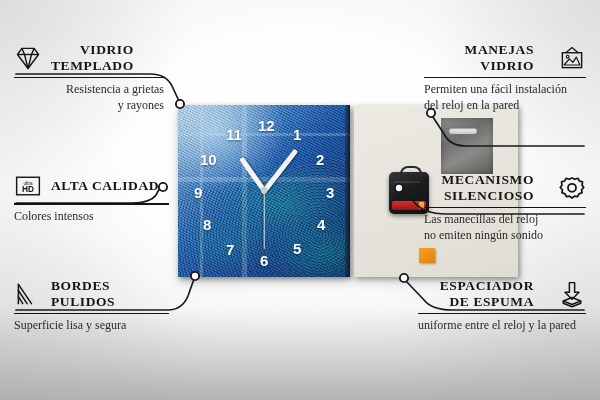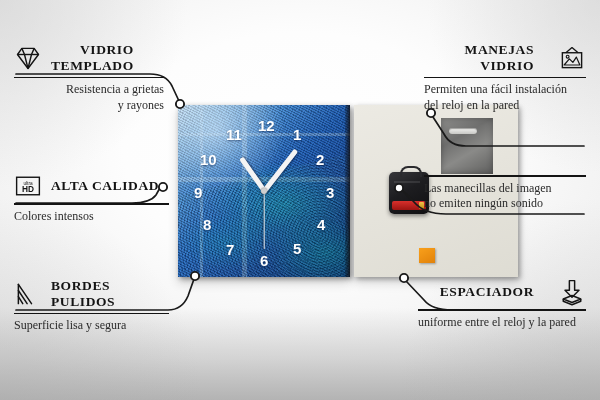--- a/index.html
+++ b/index.html
@@ -260,29 +260,44 @@
         <path d="M7 24 L13 17 L17 21 L21 15 L25 24 Z" fill="none" stroke="#141414" stroke-width="1.4" stroke-linejoin="round"></path>
         <circle cx="11" cy="14.5" r="1.6" fill="none" stroke="#141414" stroke-width="1.3"></circle>
       </svg>
     </div>
     <div class="cal-rule"></div>
     <div class="cal-desc">Permiten una fácil instalación</div>
     <div class="cal-desc">del reloj en la pared</div>
   </div>
 
   <div class="callout cal-right c5">
-    <div class="cal-rule"></div>
-    <div class="cal-desc">Las manecillas del imagen</div>
+    <div class="cal-head">
+      <div>
+        <div class="cal-title">MECANISMO</div>
+        <div class="cal-title">SILENCIOSO</div>
+      </div>
+      <svg class="ico" viewBox="0 0 32 32">
+        <g fill="none" stroke="#141414" stroke-width="2" stroke-linejoin="round">
+          <path d="M16 4.5 L19.4 6 L22.6 4.9 L24.6 8 L28 9 L27.4 12.6 L29.4 15.4 L27 18 L27.4 21.5
+                   L24 22.6 L22.4 25.8 L18.9 25.3 L16 27.5 L13.1 25.3 L9.6 25.8 L8 22.6 L4.6 21.5
+                   L5 18 L2.6 15.4 L4.6 12.6 L4 9 L7.4 8 L9.4 4.9 L12.6 6 Z"></path>
+          <circle cx="16" cy="15.8" r="4.6"></circle>
+        </g>
+      </svg>
+    </div>
+    <div class="cal-rule"></div>
+    <div class="cal-desc">Las manecillas del reloj</div>
     <div class="cal-desc">no emiten ningún sonido</div>
   </div>
 
   <div class="callout cal-right c6">
     <div class="cal-head">
       <div>
         <div class="cal-title">ESPACIADOR</div>
+        <div class="cal-title">DE ESPUMA</div>
       </div>
       <svg class="ico" viewBox="0 0 32 32">
         <g fill="none" stroke="#141414" stroke-width="1.7" stroke-linejoin="round">
           <path d="M13 3 H19 V14 H24 L16 22 L8 14 H13 Z"></path>
           <path d="M6 24 L16 20 L26 24 L16 28 Z"></path>
           <path d="M6 24 V26.5 L16 30.5 L26 26.5 V24"></path>
         </g>
       </svg>
     </div>
     <div class="cal-rule"></div>

